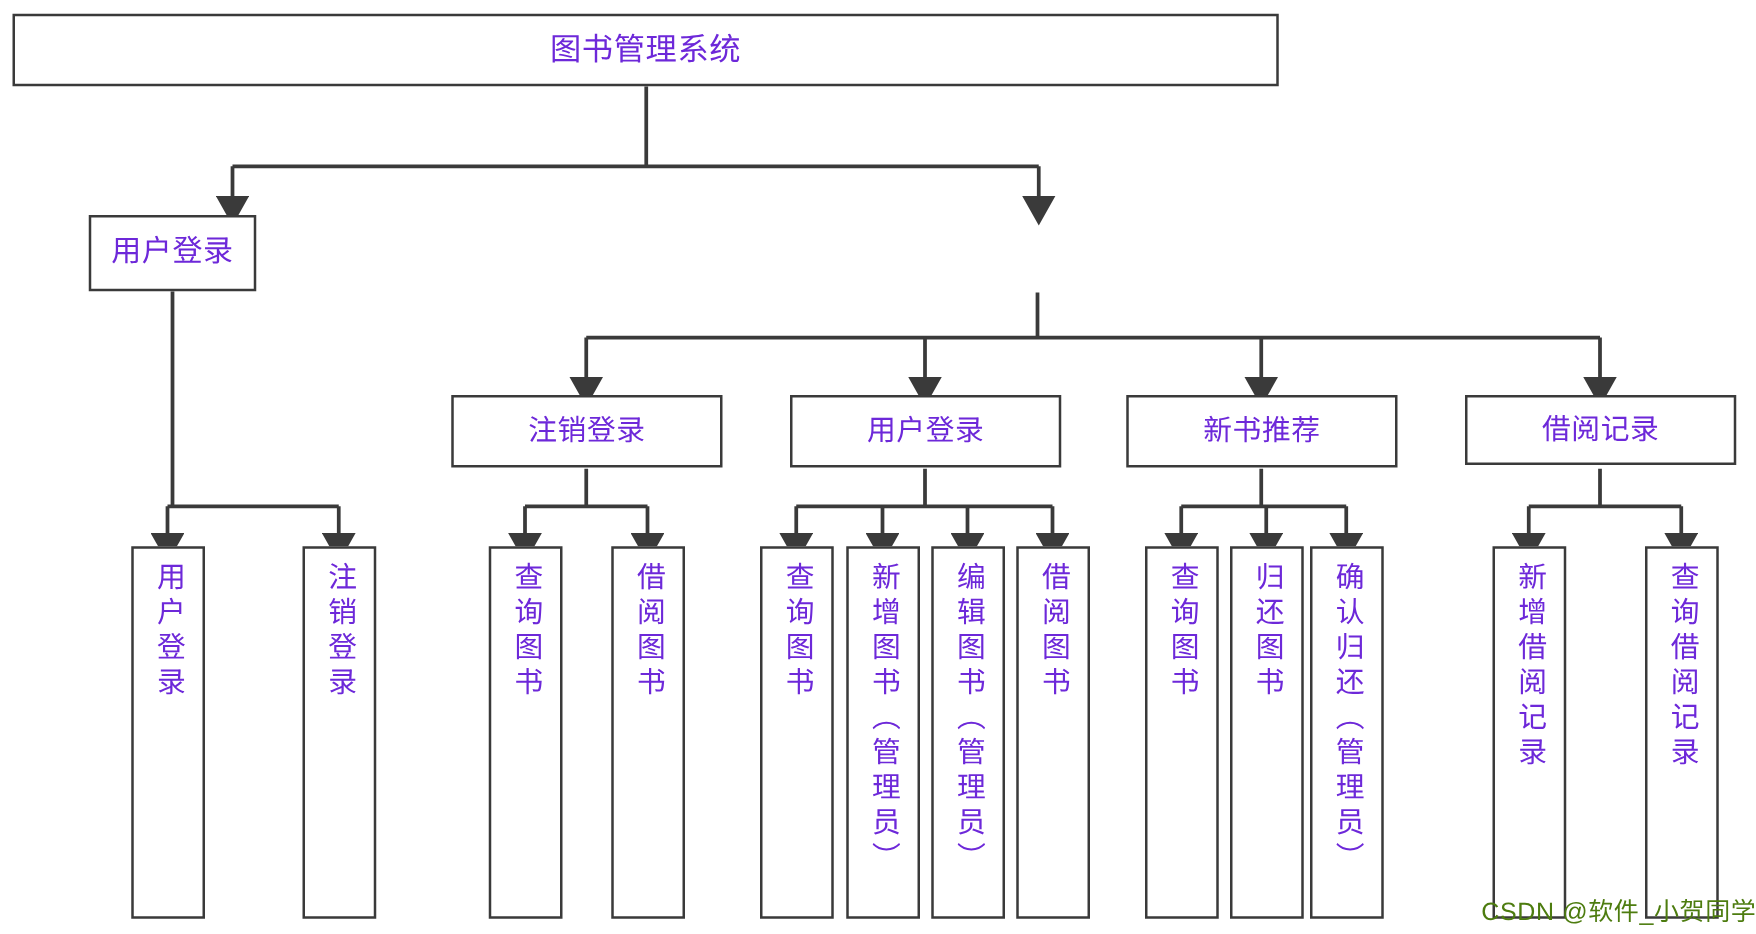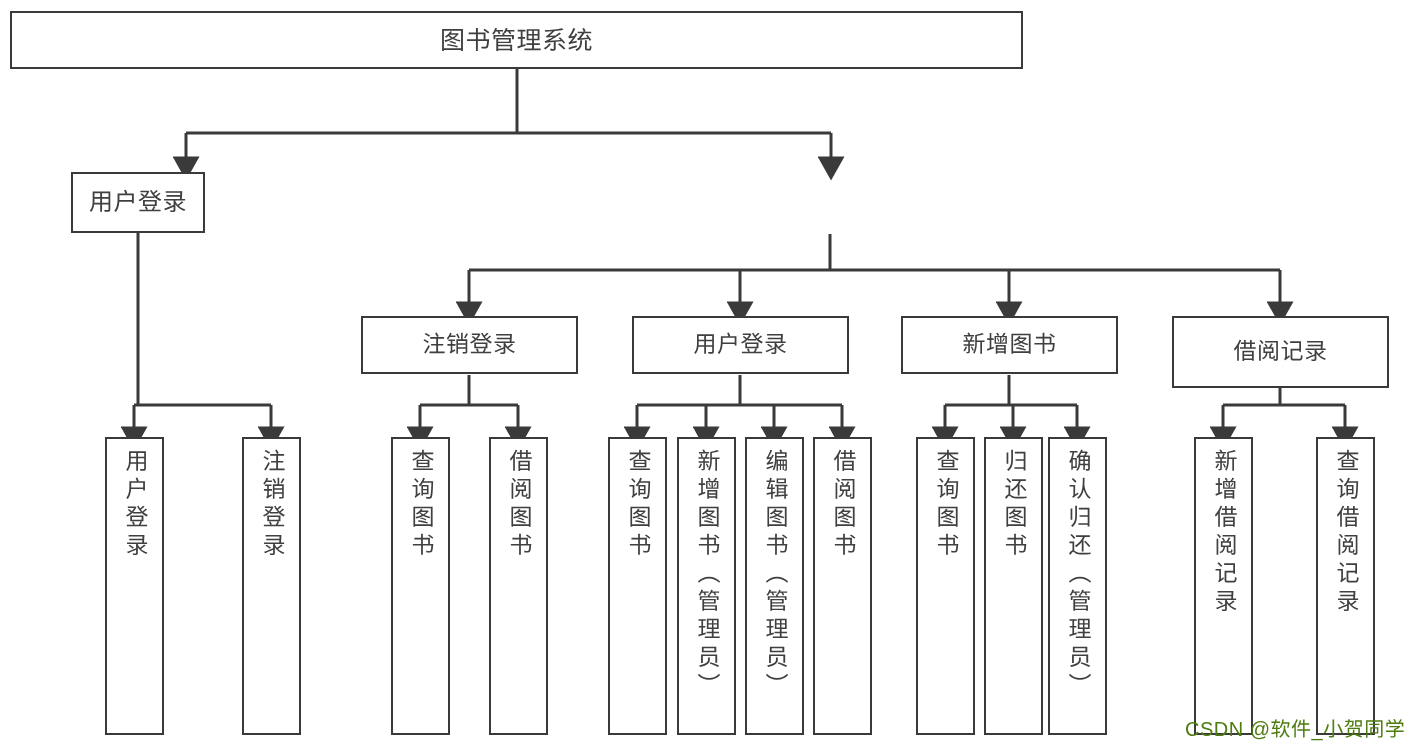--- a/index.html
+++ b/index.html
@@ -32,21 +32,21 @@
     position: absolute;
     box-sizing: border-box;
     background: #ffffff;
     border: 2px solid #3a3a3a;
     display: flex;
     align-items: center;
     justify-content: center;
     overflow: hidden;
   }
   .node-label {
-    color: #404040;
+    color: #6d28d9;
     letter-spacing: 0.5px;
     white-space: nowrap;
     line-height: 1.12;
   }
   .node-root .node-label {
     font-size: 25px;
   }
   .node-branch .node-label {
     font-size: 24px;
   }
@@ -151,23 +151,23 @@
     <span class="node-label">用户登录</span>
   </div>
 
   <div class="node-box node-sub" style="left:361px; top:316px; width:217px; height:58px;">
     <span class="node-label">注销登录</span>
   </div>
   <div class="node-box node-sub" style="left:632px; top:316px; width:217px; height:58px;">
     <span class="node-label">用户登录</span>
   </div>
   <div class="node-box node-sub" style="left:901px; top:316px; width:217px; height:58px;">
-    <span class="node-label">新增图书</span>
-  </div>
-  <div class="node-box node-sub" style="left:1172px; top:316px; width:217px; height:72px;">
+    <span class="node-label">新书推荐</span>
+  </div>
+  <div class="node-box node-sub" style="left:1172px; top:316px; width:217px; height:56px;">
     <span class="node-label">借阅记录</span>
   </div>
 
   <div class="node-box node-leaf" style="left:105px; top:437px; width:59px; height:298px;">
     <span class="node-label">用户登录</span>
   </div>
   <div class="node-box node-leaf" style="left:242px; top:437px; width:59px; height:298px;">
     <span class="node-label">注销登录</span>
   </div>
 

